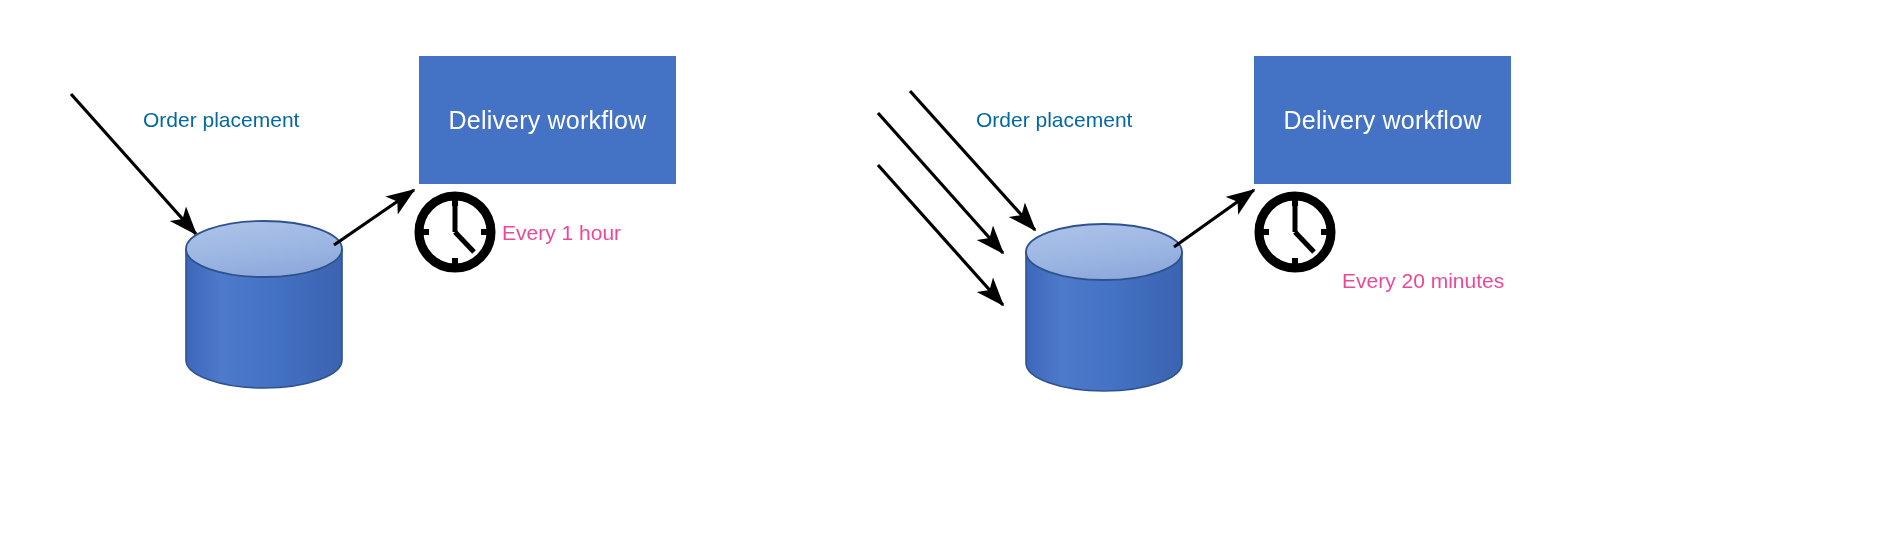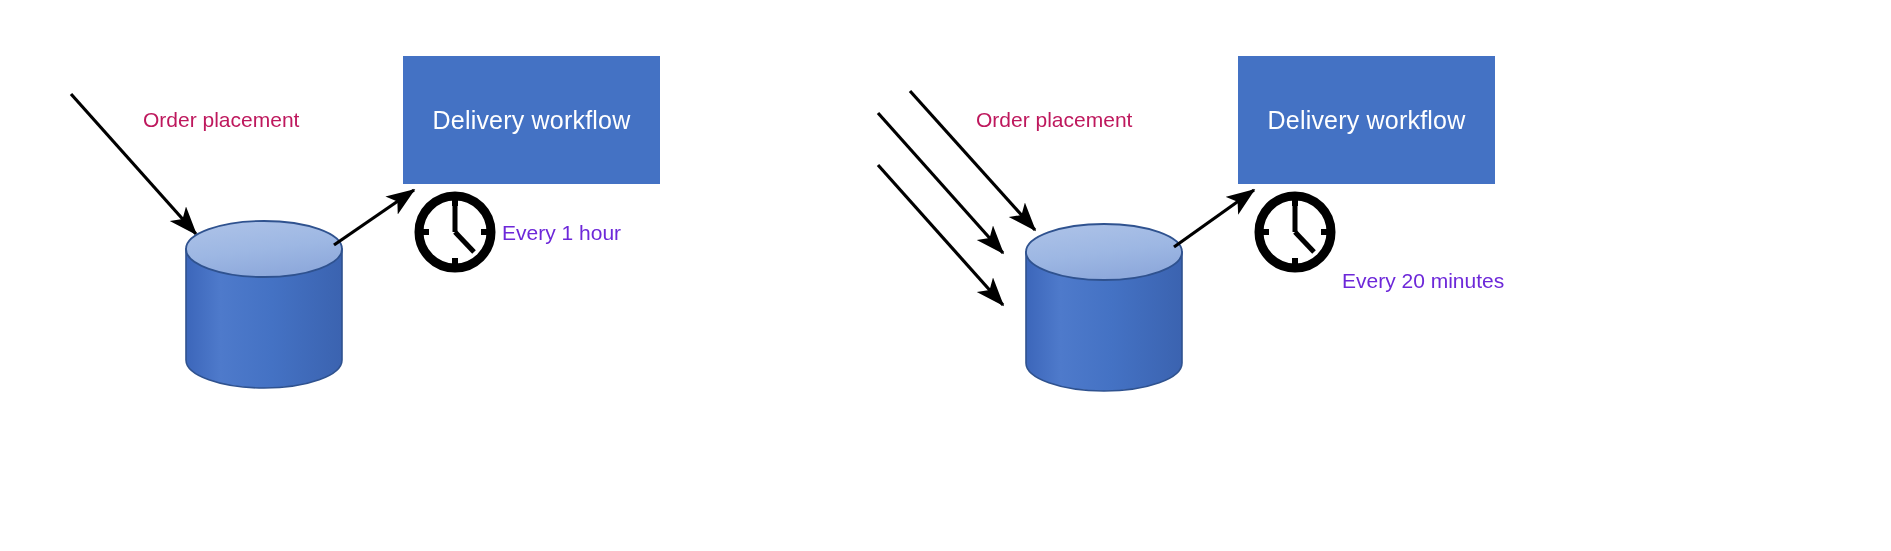--- a/index.html
+++ b/index.html
@@ -37,40 +37,41 @@
     overflow: visible;
   }
 
   .wf-box {
     position: absolute;
     background: #4472C4;
     display: flex;
     align-items: center;
     justify-content: center;
     box-sizing: border-box;
+    margin-left: 16px;
   }
   .wf-box-label {
     color: #ffffff;
     font-size: 25px;
     font-family: "Liberation Sans", sans-serif;
     letter-spacing: 0.2px;
     white-space: nowrap;
   }
 
   .order-label {
     position: absolute;
     font-size: 21px;
-    color: #be185d;
+    color: #0369a1;
     white-space: nowrap;
     font-family: "Liberation Sans", sans-serif;
   }
   .schedule-label {
     position: absolute;
     font-size: 21px;
-    color: #6d28d9;
+    color: #ec4899;
     white-space: nowrap;
     font-family: "Liberation Sans", sans-serif;
   }
 </style>
 </head>
 <body>
 
 <div id="diagram-root">
 
   <div class="panel" id="panel-left">

